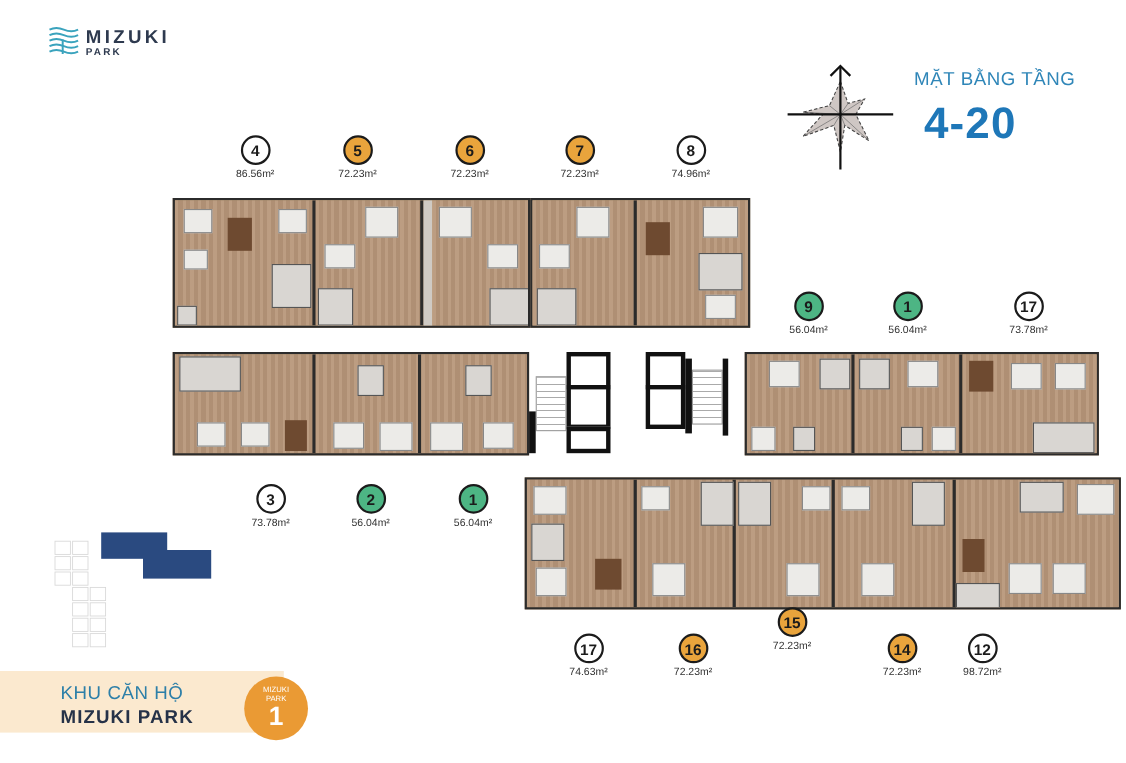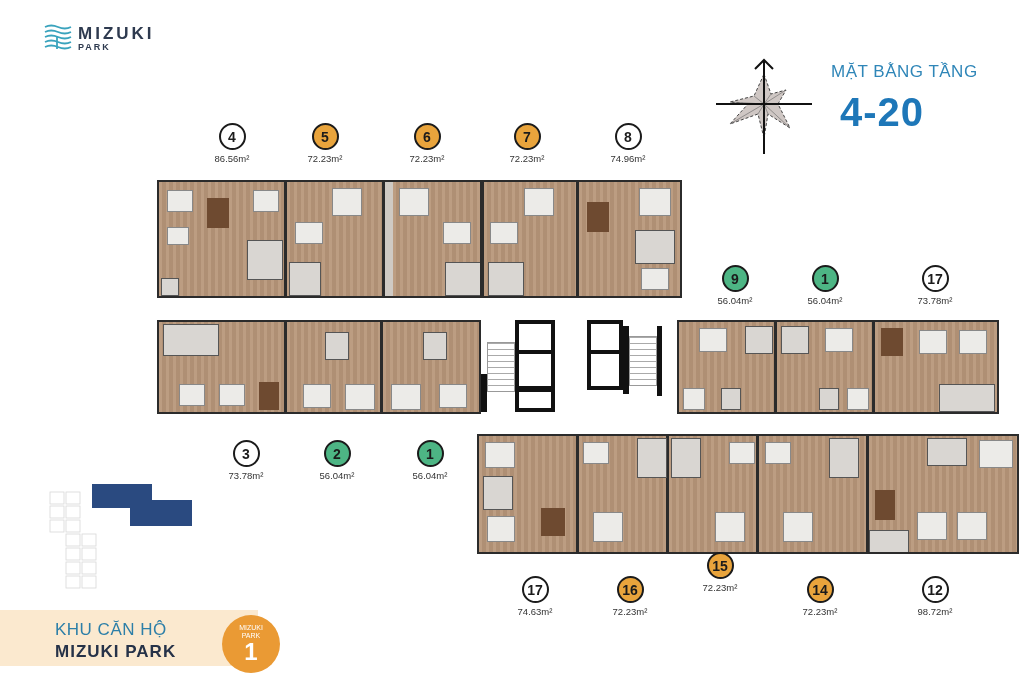--- a/index.html
+++ b/index.html
@@ -257,21 +257,21 @@
   <span class="area">72.23m²</span>
 </div>
 <div class="unit" style="left:675px;top:552px;">
   <span class="badge orange">15</span>
   <span class="area">72.23m²</span>
 </div>
 <div class="unit" style="left:775px;top:576px;">
   <span class="badge orange">14</span>
   <span class="area">72.23m²</span>
 </div>
-<div class="unit" style="left:890px;top:576px;">
+<div class="unit" style="left:848px;top:576px;">
   <span class="badge">12</span>
   <span class="area">98.72m²</span>
 </div>
 
 <svg class="abs keyplan" viewBox="0 0 160 110">
   <g fill="none" stroke="#d8d8d8" stroke-width="0.8">
     <rect x="6" y="10" width="14" height="12"></rect>
       <rect x="22" y="10" width="14" height="12"></rect>
     <rect x="6" y="24" width="14" height="12"></rect>
       <rect x="22" y="24" width="14" height="12"></rect>

